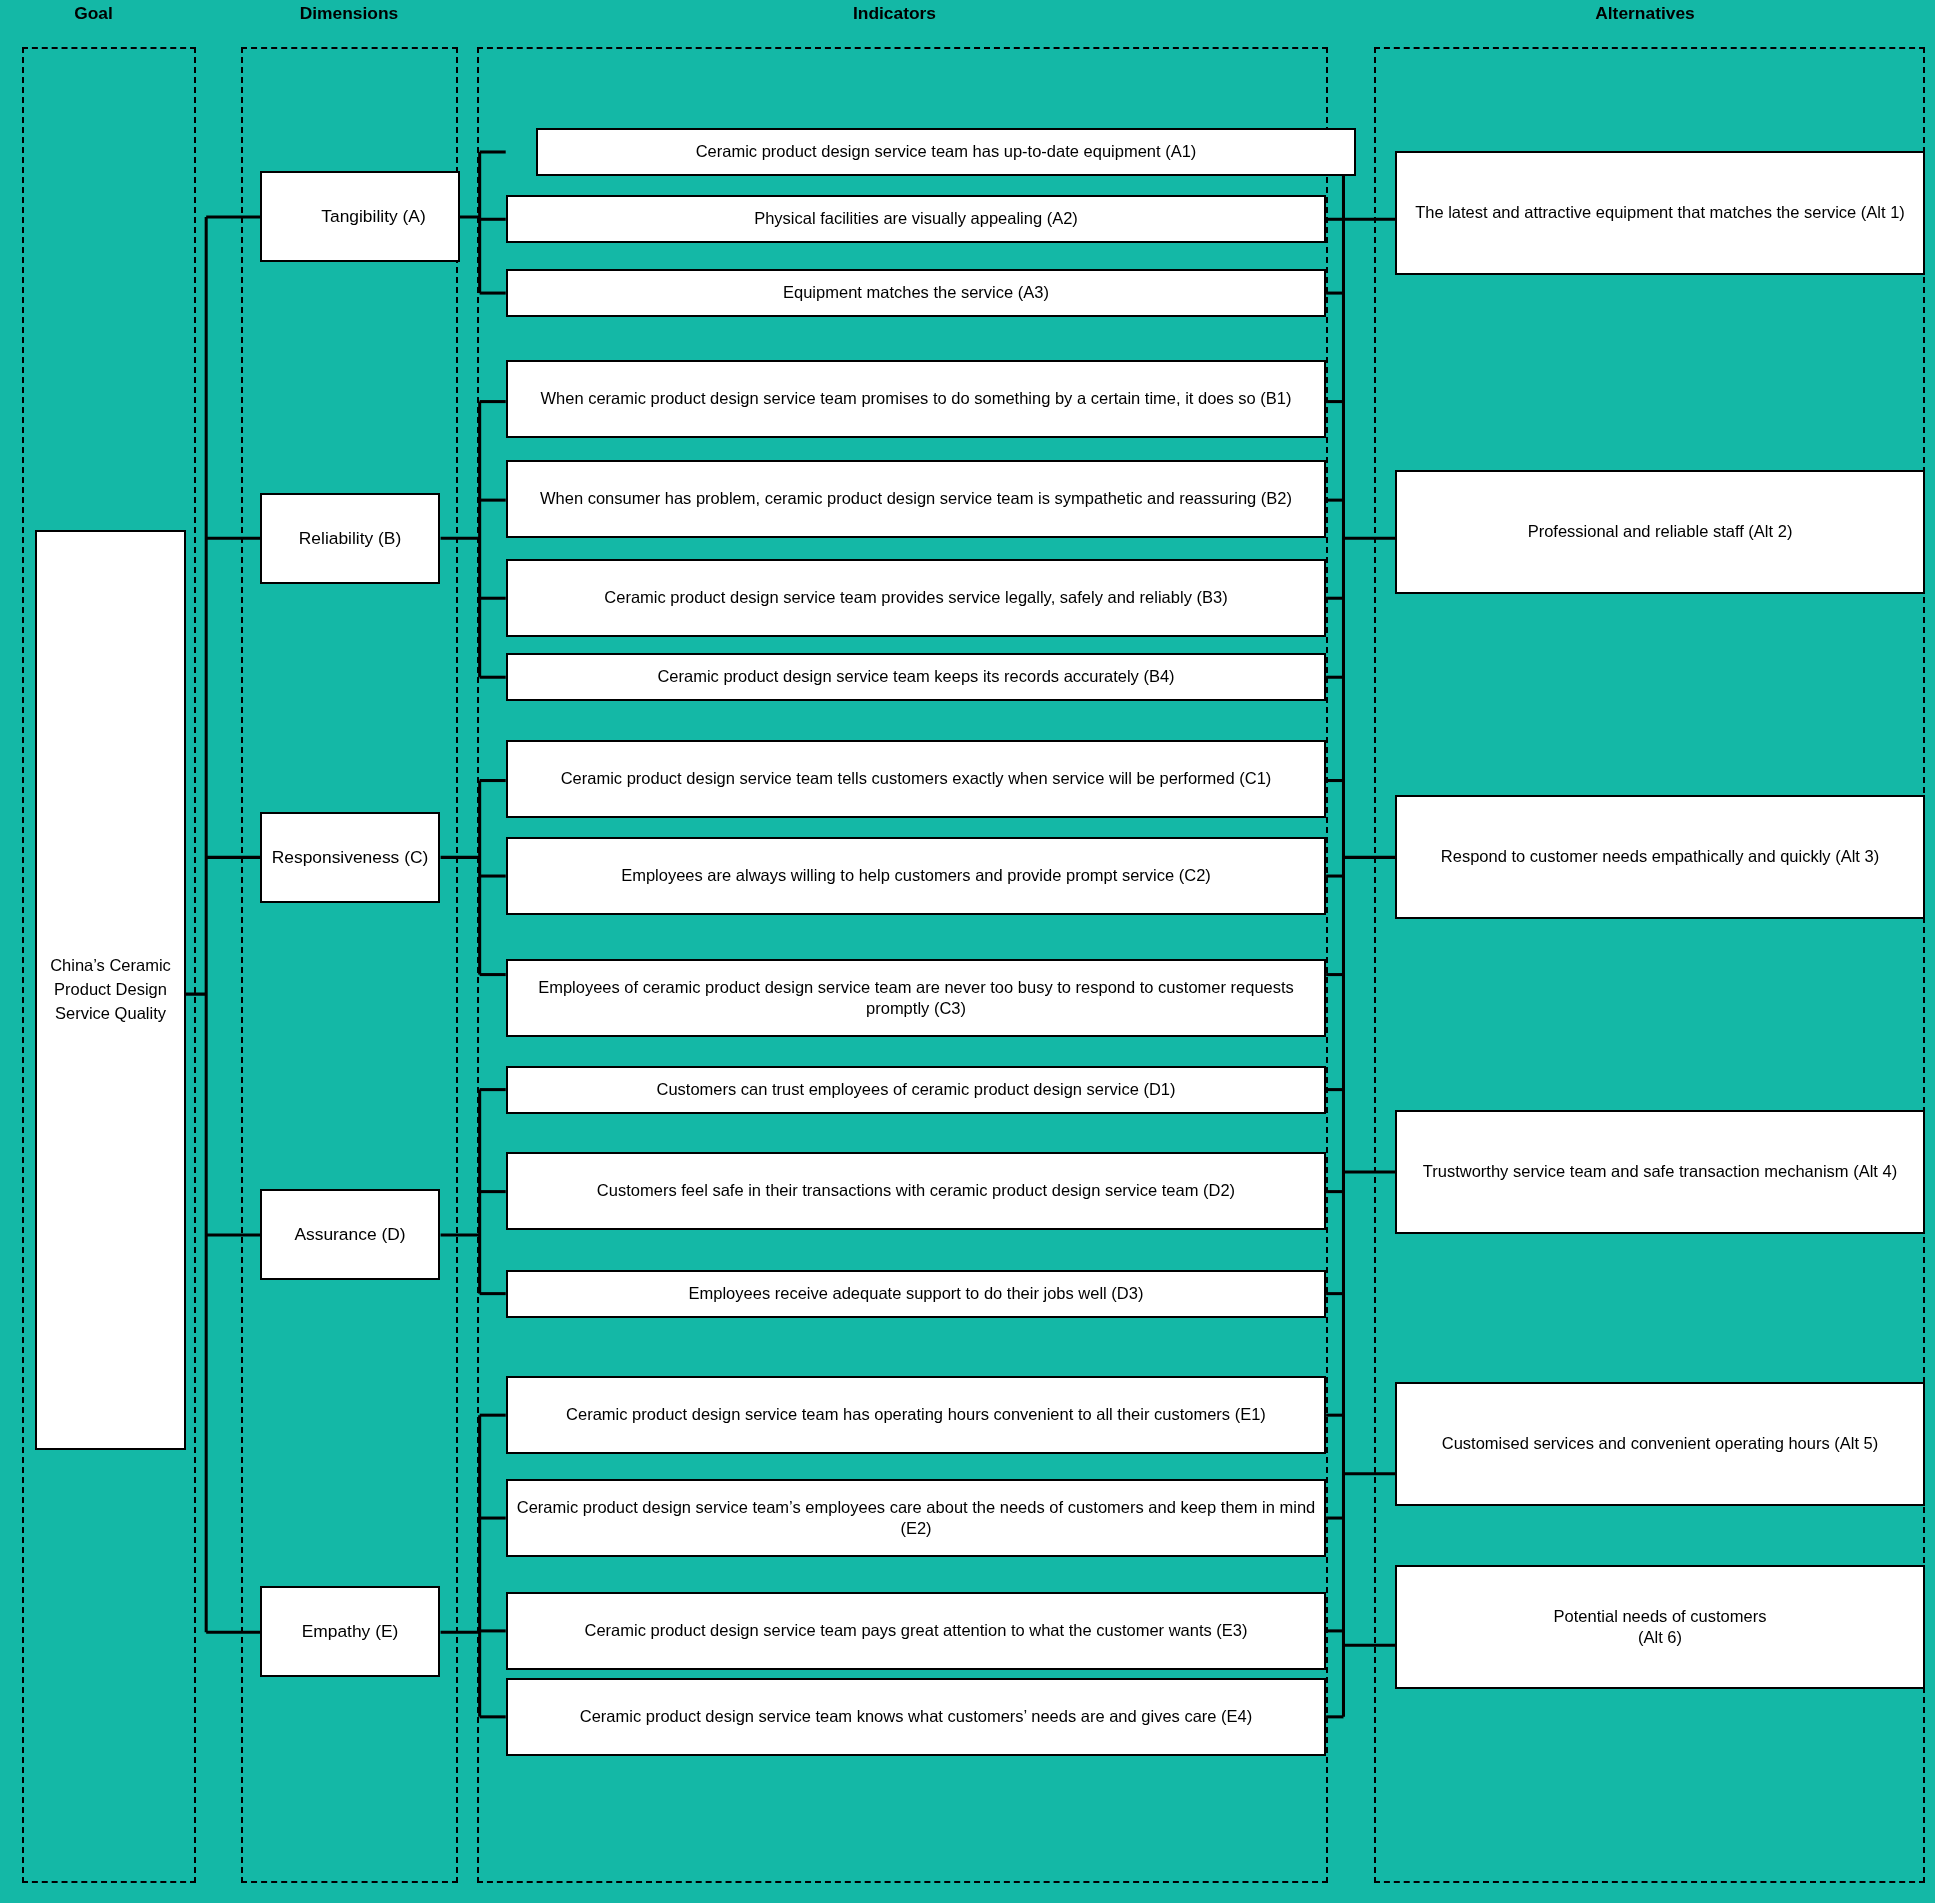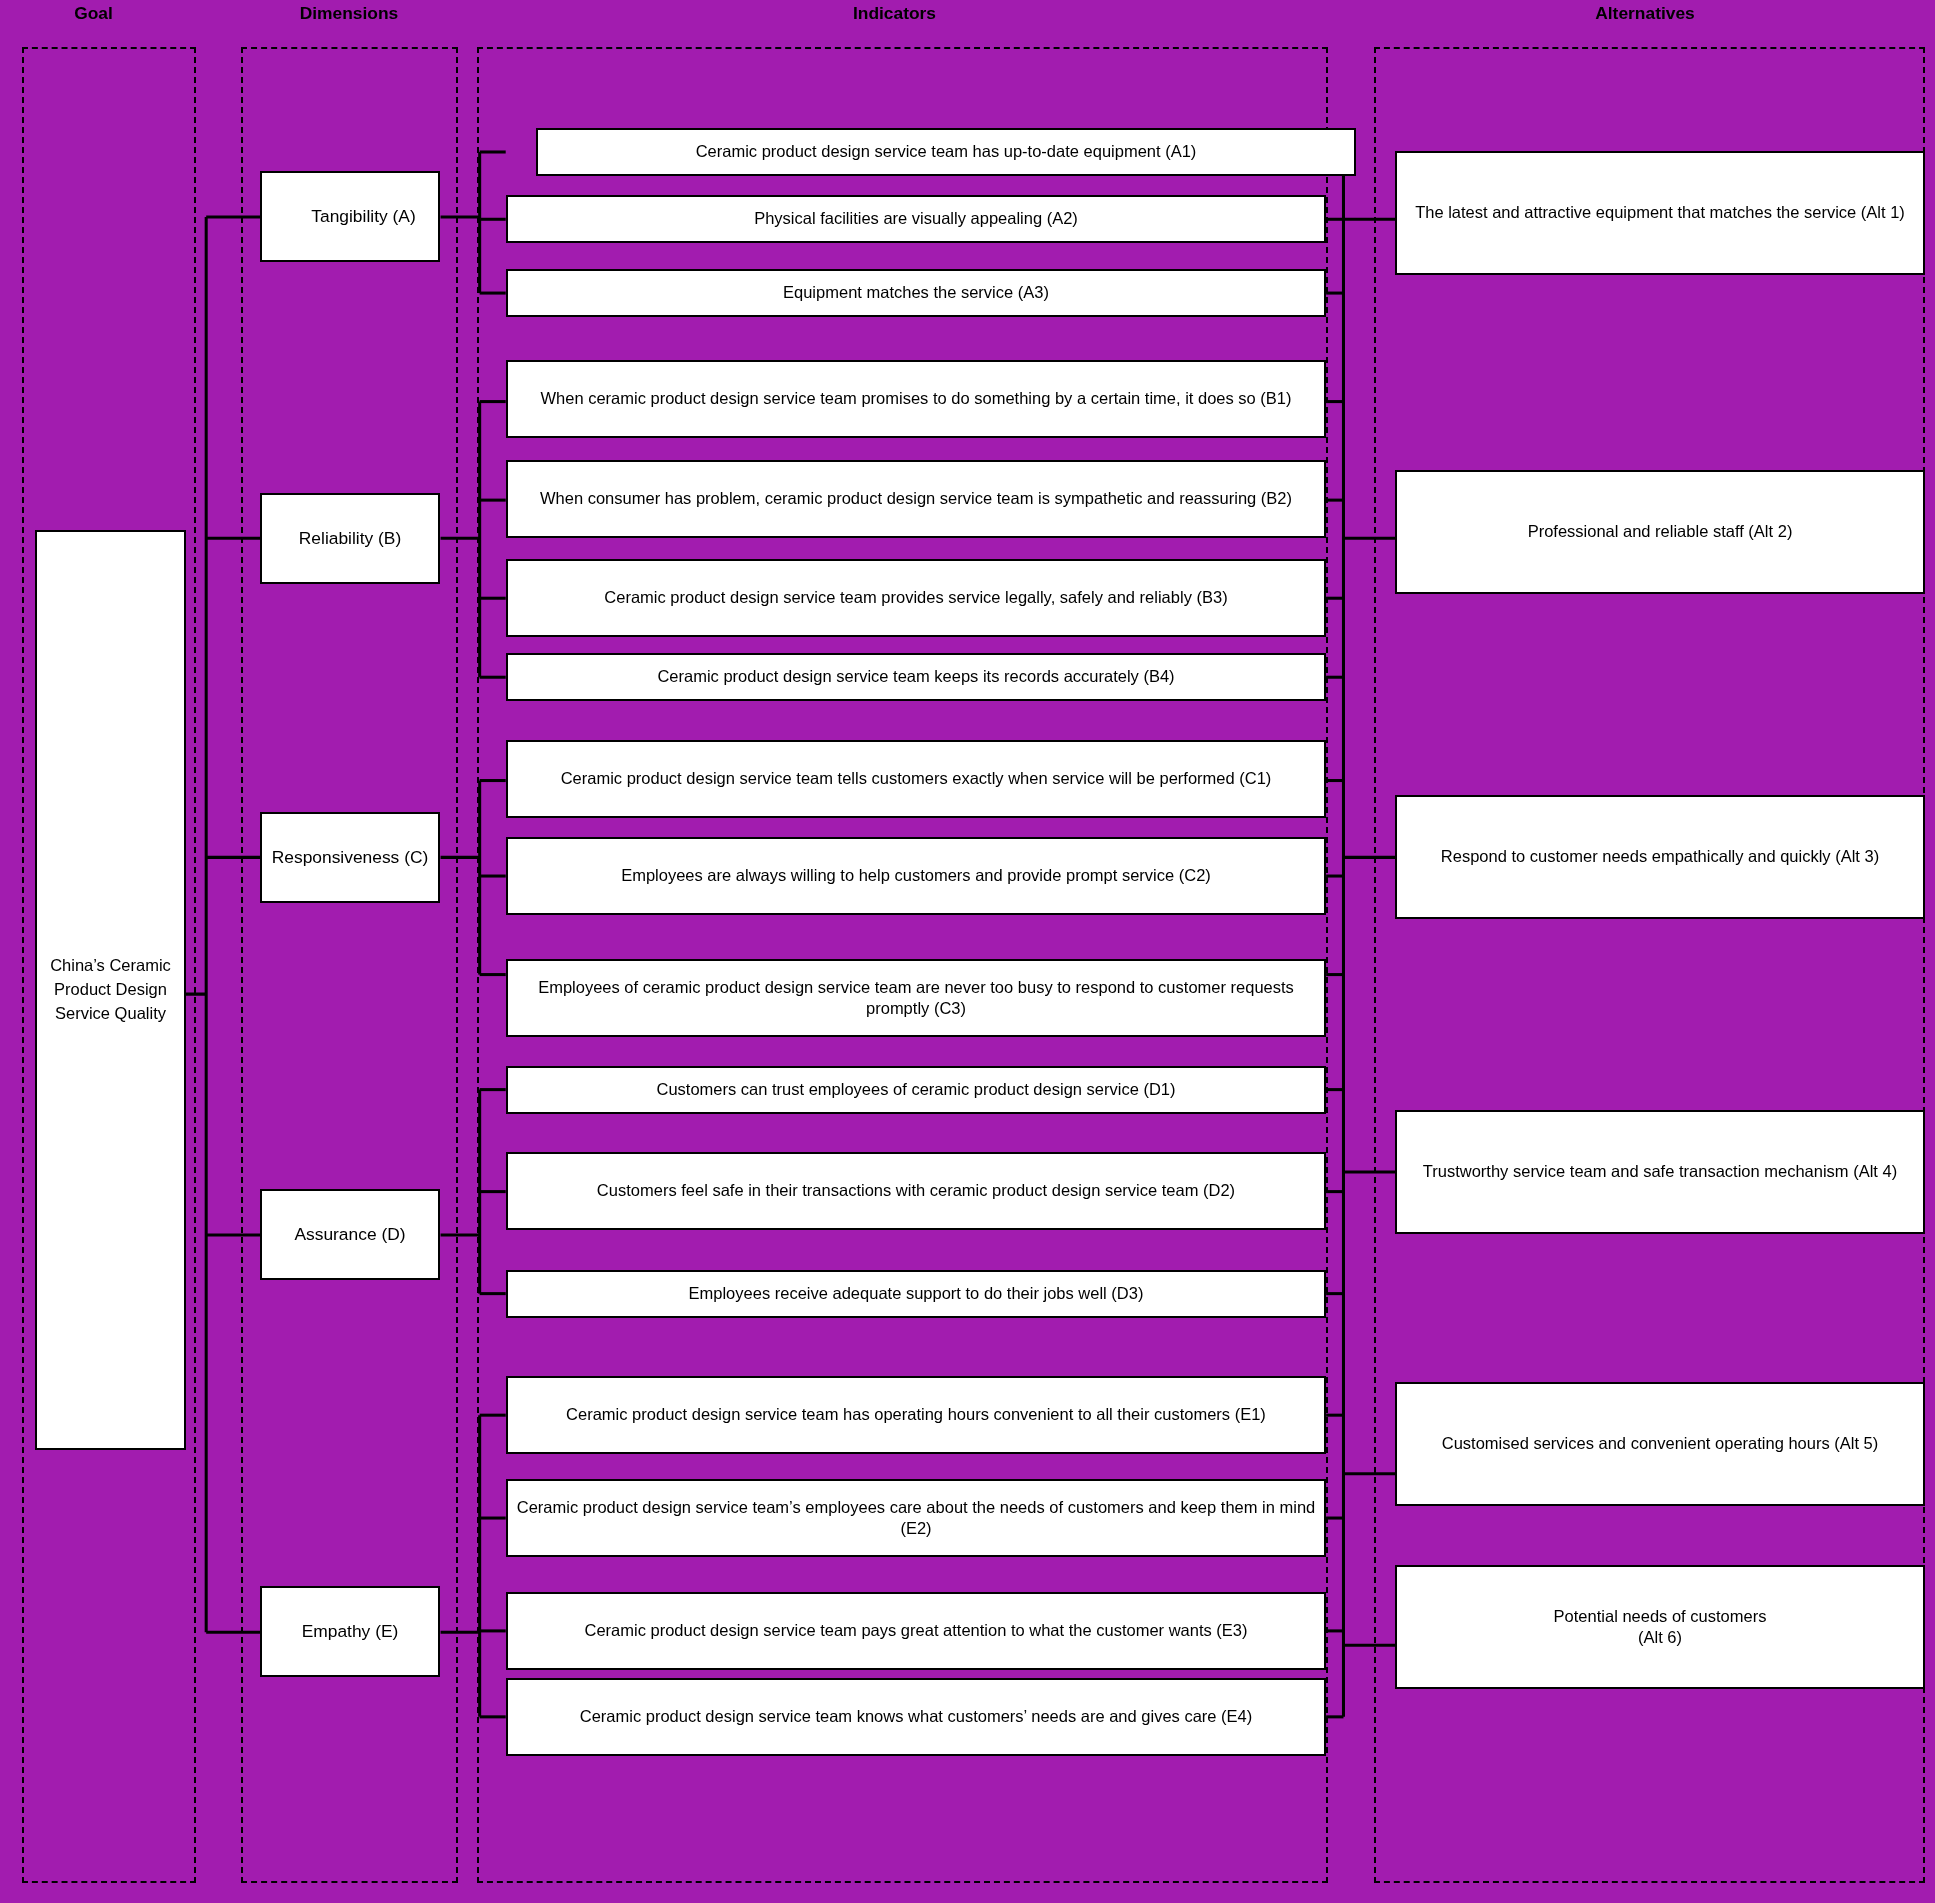--- a/index.html
+++ b/index.html
@@ -1,17 +1,17 @@
 <!DOCTYPE html>
 <html style="font-size:7px"><head>
 <meta charset="utf-8">
 <style>
   html,body{margin:0;padding:0;background:#ffffff;}
   body{font-family:"Liberation Sans", sans-serif;color:#000;}
-  #root{position:relative;width:1936px;height:1904px;background:#a21caf;overflow:hidden;}
+  #root{position:relative;width:1936px;height:1904px;background:#14b8a6;overflow:hidden;}
 
   .col-header{
     position:absolute;
     text-align:center;
     font-weight:bold;
     font-size:17.4px;
     line-height:1.1;
     color:#000;
     white-space:nowrap;
   }
@@ -136,21 +136,21 @@
     <line x1="3095" y1="505" x2="3215" y2="505"></line>
     <line x1="3095" y1="1240" x2="3215" y2="1240"></line>
     <line x1="3095" y1="1975" x2="3215" y2="1975"></line>
     <line x1="3095" y1="2700" x2="3215" y2="2700"></line>
     <line x1="3095" y1="3395" x2="3215" y2="3395"></line>
     <line x1="3095" y1="3790" x2="3215" y2="3790"></line>
   </svg>
 
   <div class="node goal" style="left:35px;top:530px;width:151px;height:920px;">China’s Ceramic Product Design Service Quality</div>
 
-  <div class="node dim" style="left:260px;top:171px;width:180px;height:91px;padding-left:33px;">Tangibility (A)</div>
+  <div class="node dim" style="left:260px;top:171px;width:200px;height:91px;padding-left:33px;">Tangibility (A)</div>
   <div class="node dim" style="left:260px;top:493px;width:180px;height:91px;">Reliability (B)</div>
   <div class="node dim" style="left:260px;top:812px;width:180px;height:91px;">Responsiveness (C)</div>
   <div class="node dim" style="left:260px;top:1189px;width:180px;height:91px;">Assurance (D)</div>
   <div class="node dim" style="left:260px;top:1586px;width:180px;height:91px;">Empathy (E)</div>
 
   <div class="node ind" style="left:506px;top:128px;width:820px;height:48px;margin-left:30px;">Ceramic product design service team has up-to-date equipment (A1)</div>
   <div class="node ind" style="left:506px;top:195px;width:820px;height:48px;">Physical facilities are visually appealing (A2)</div>
   <div class="node ind" style="left:506px;top:269px;width:820px;height:48px;">Equipment matches the service (A3)</div>
 
   <div class="node ind" style="left:506px;top:360px;width:820px;height:78px;">When ceramic product design service team promises to do something by a certain time, it does so (B1)</div>

